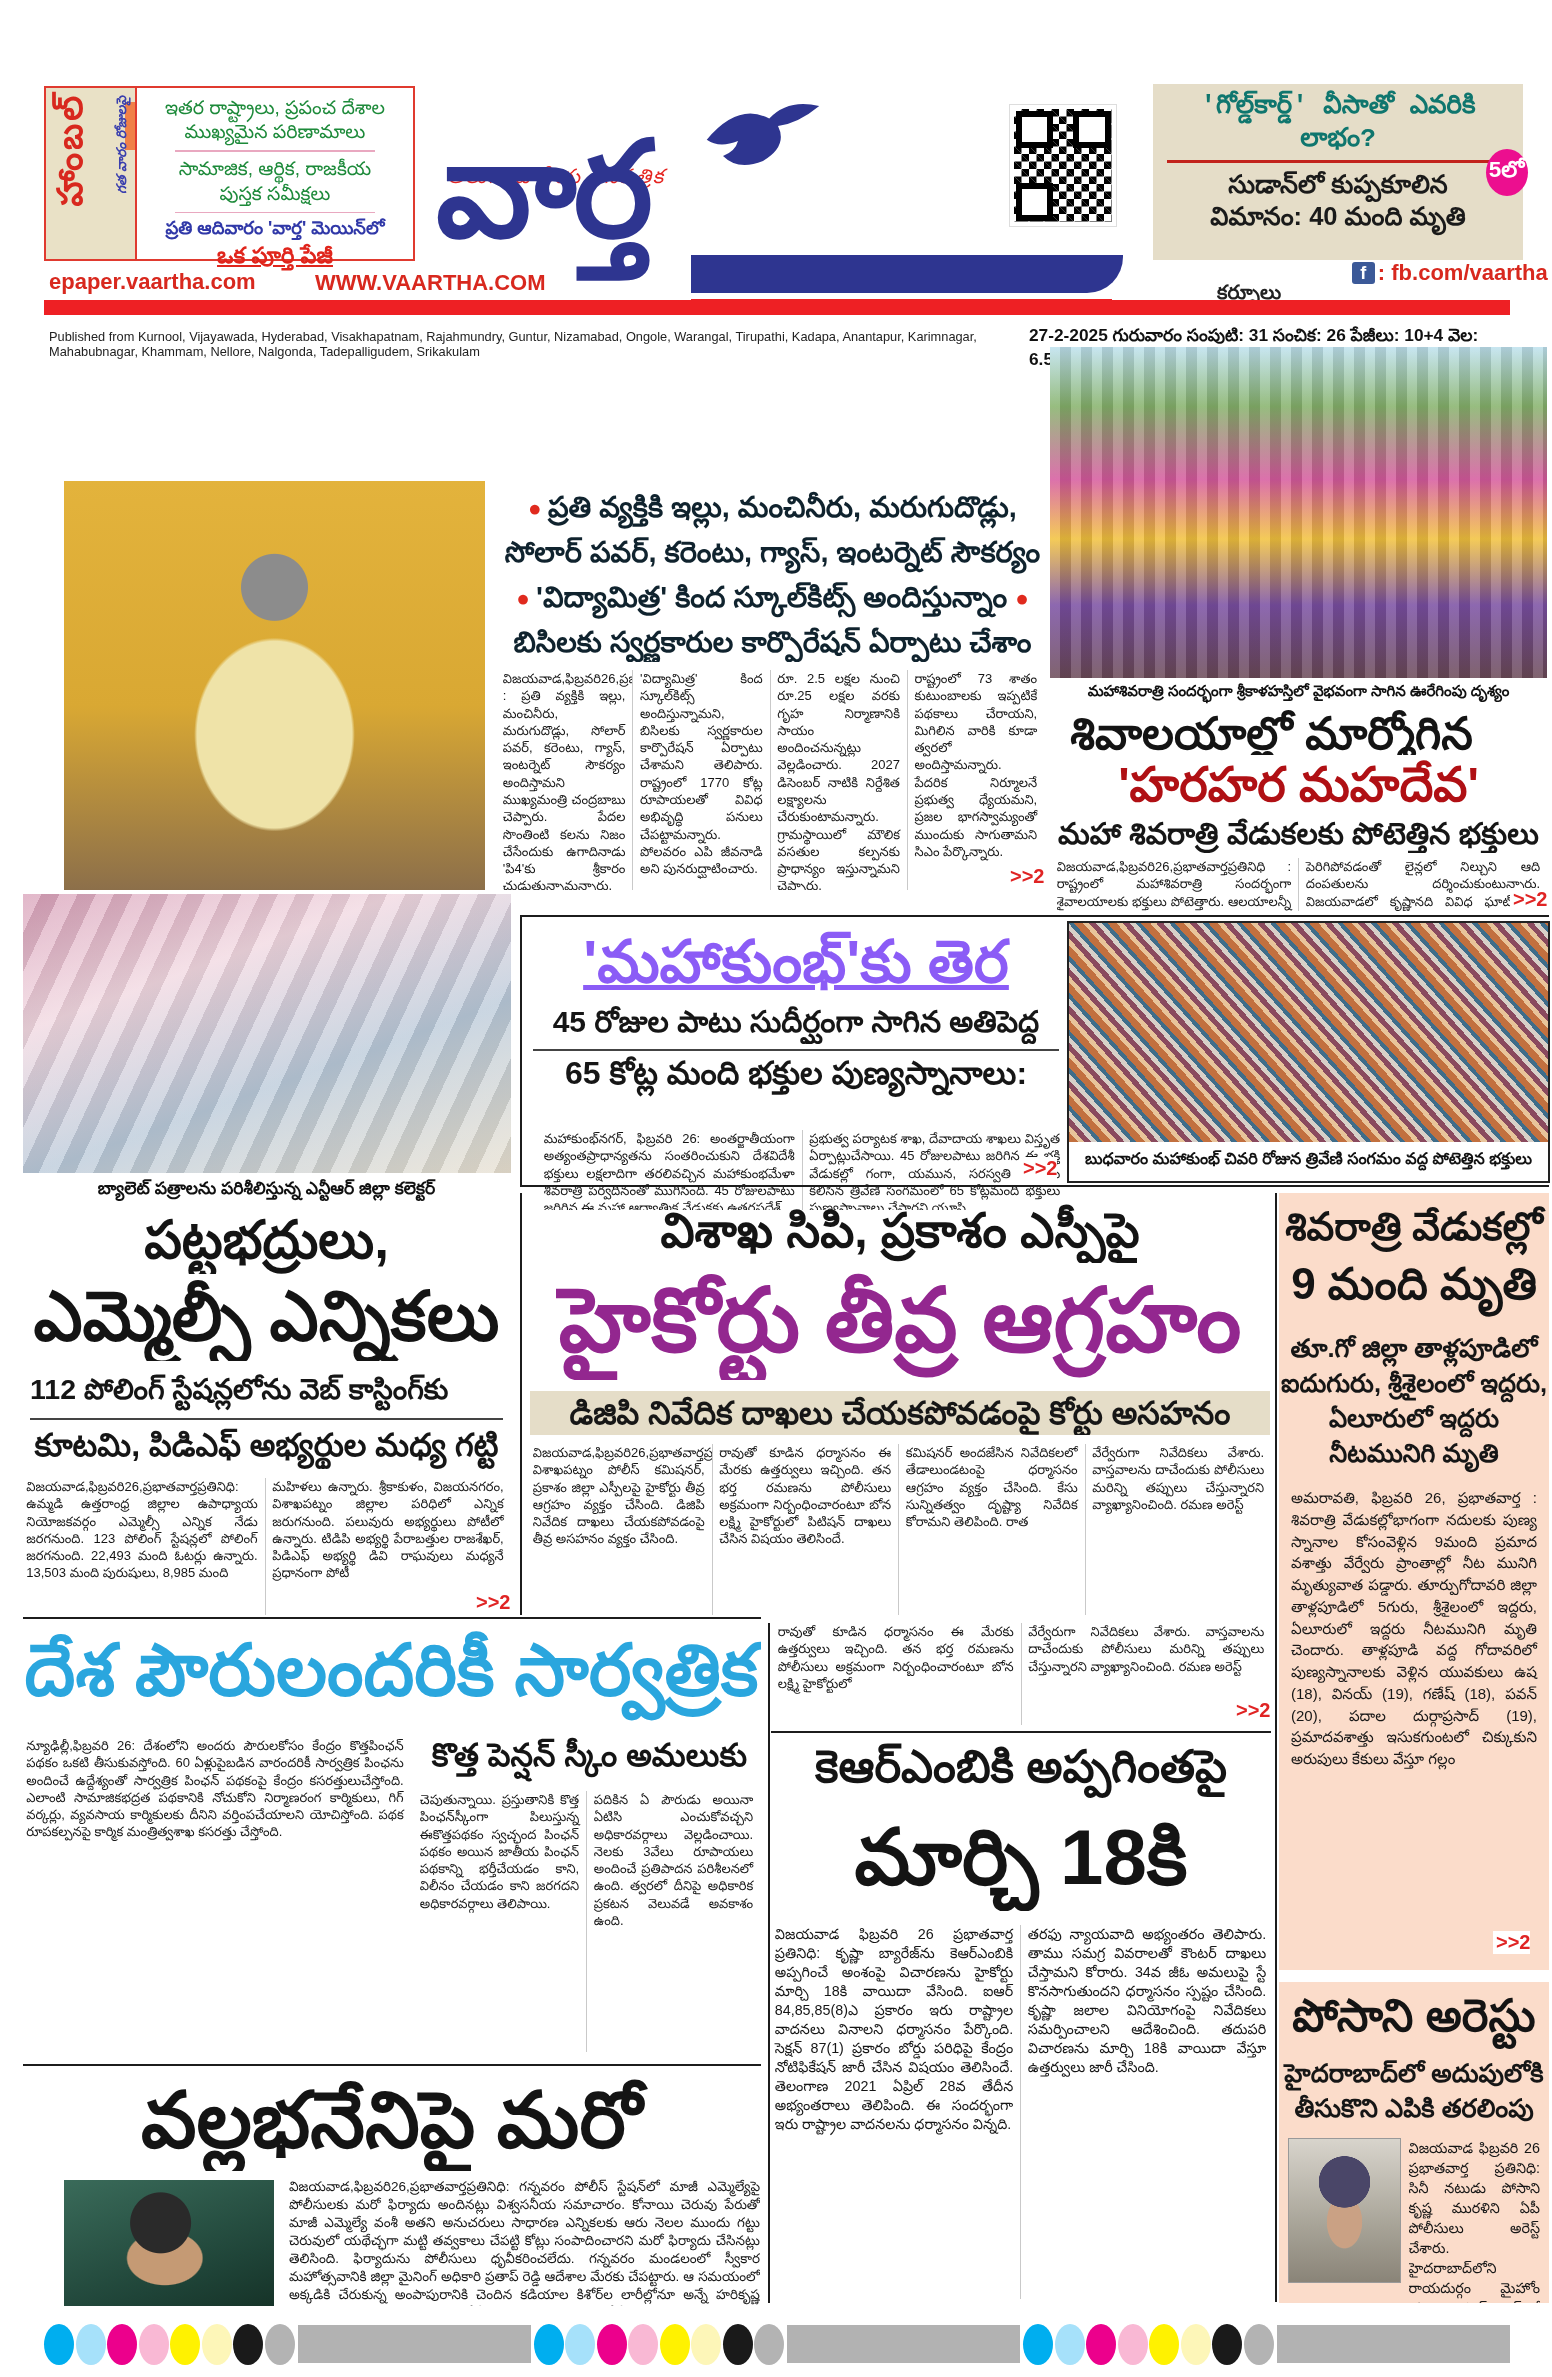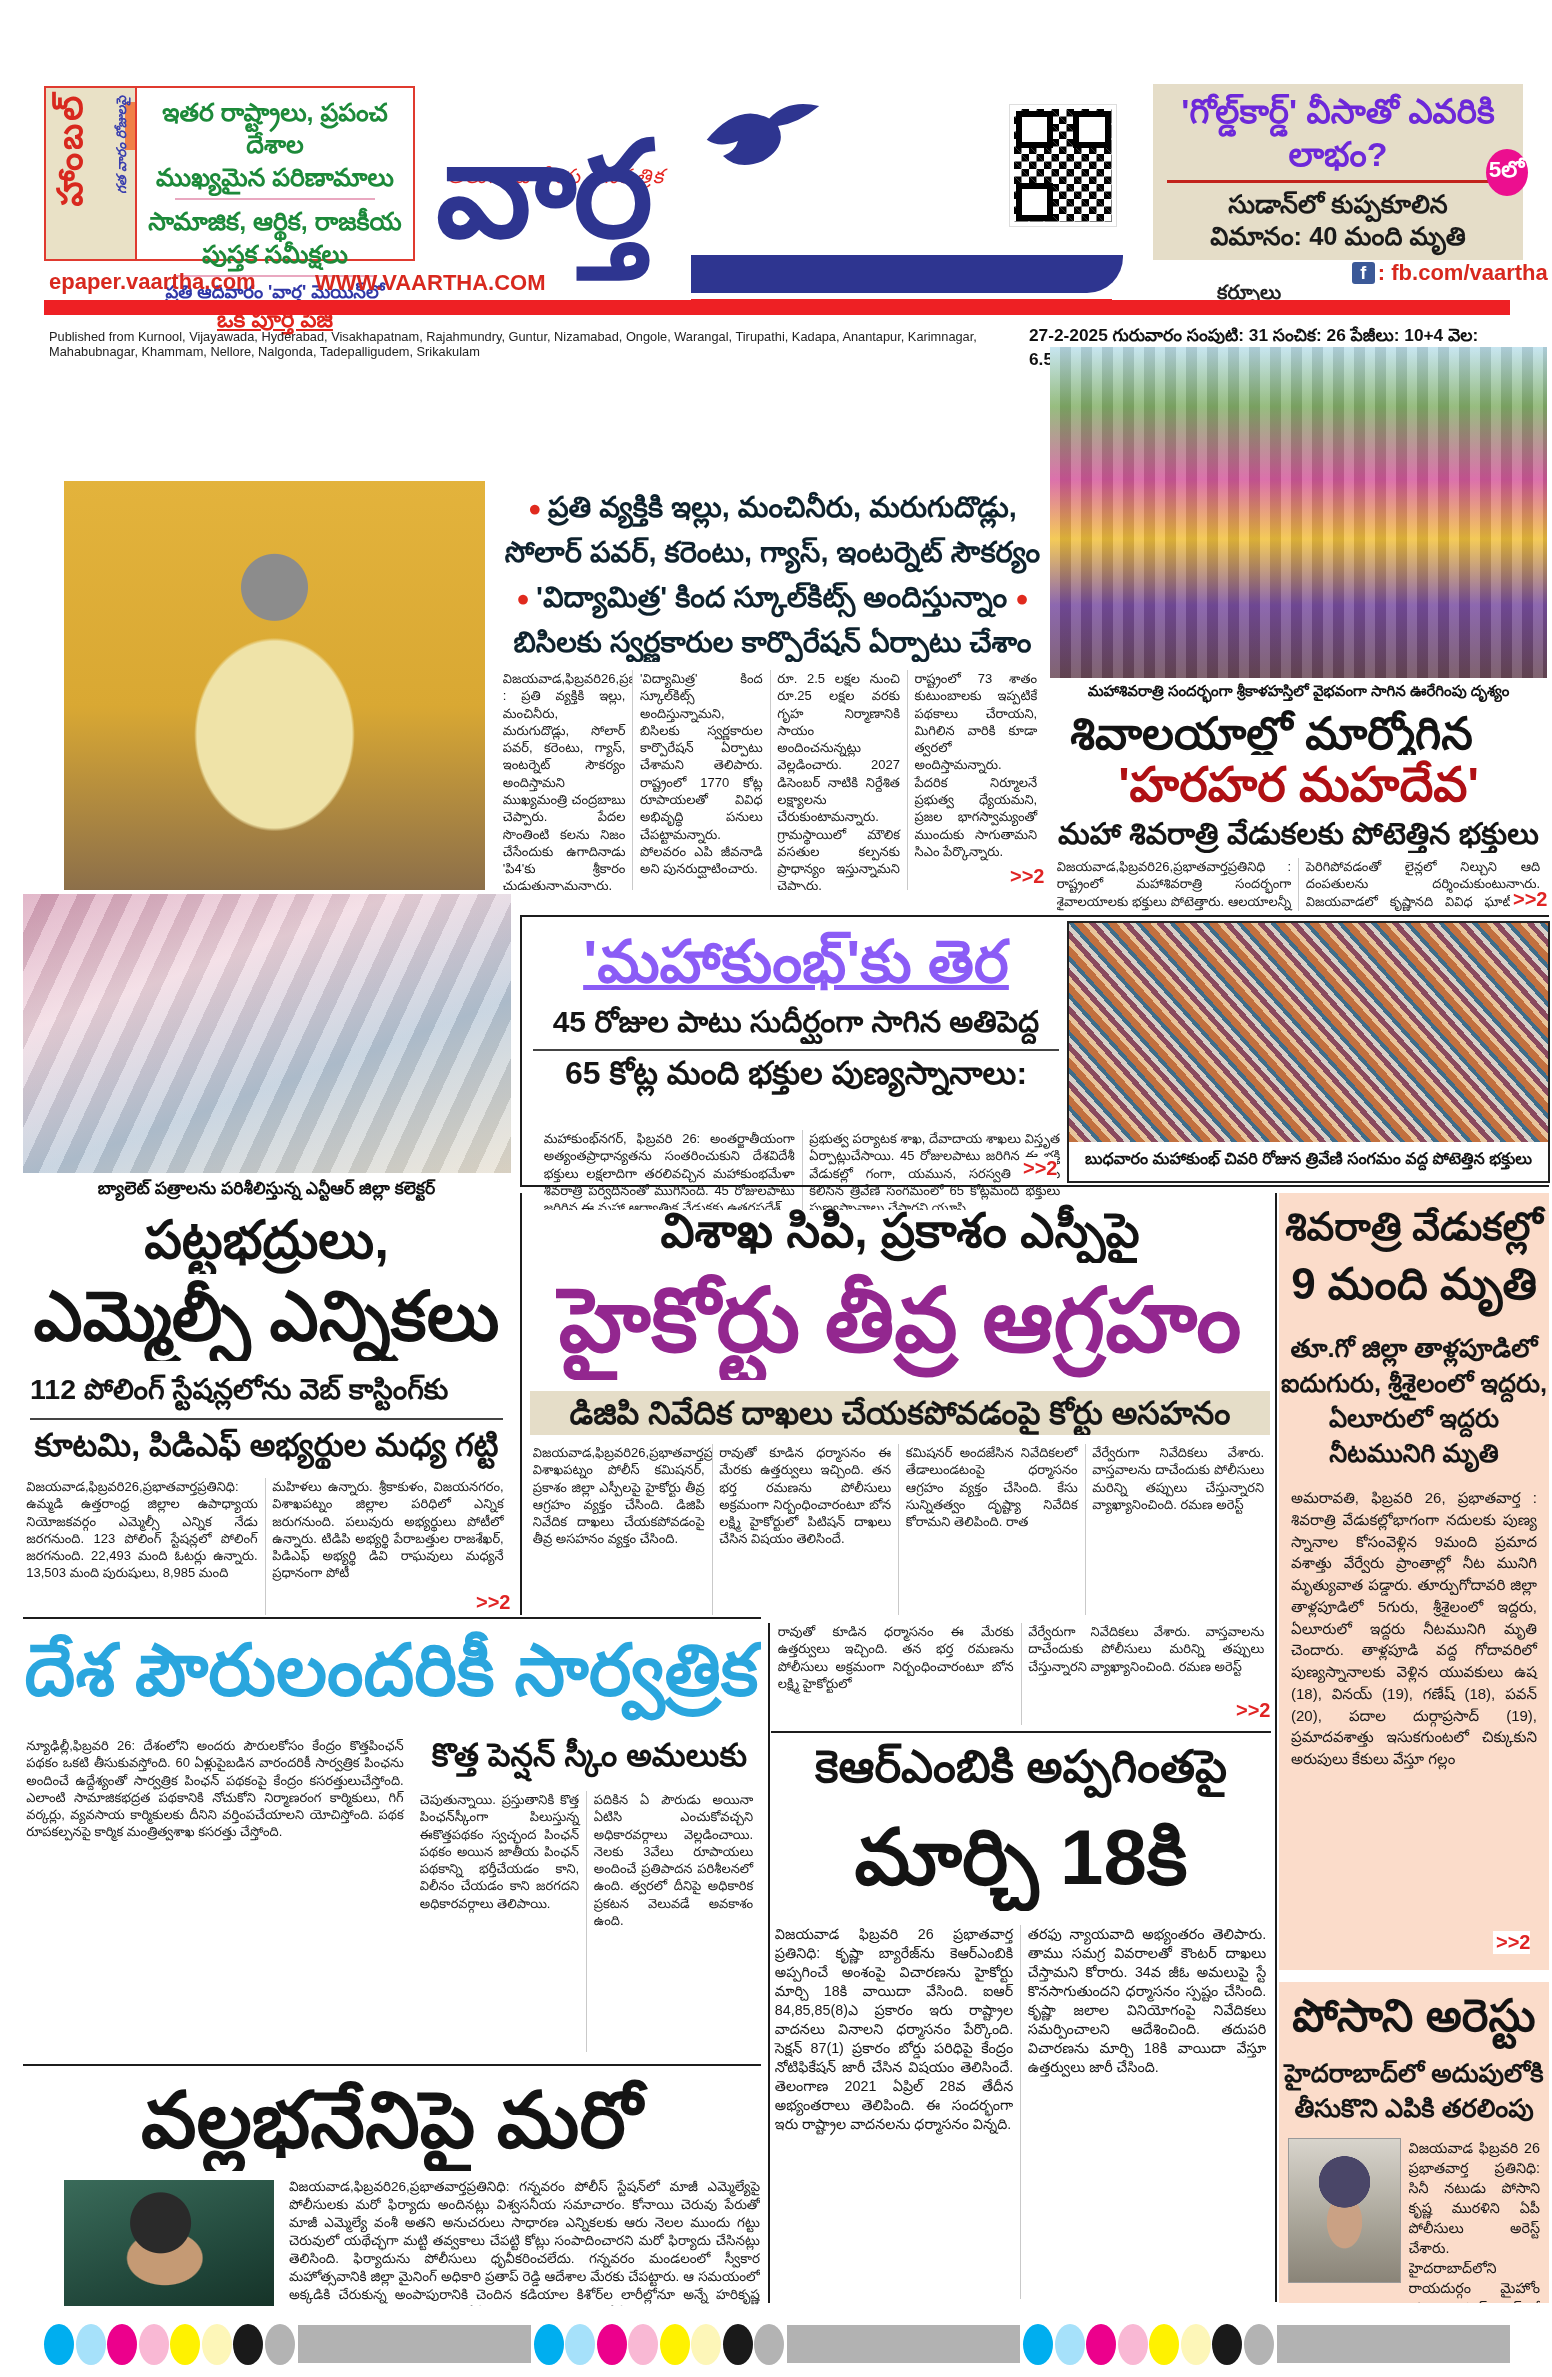--- a/index.html
+++ b/index.html
@@ -10,30 +10,30 @@
 
   
   .promo-box{border:2.3px solid #e03a2f;background:#fff;display:flex;}
   .promo-strip{width:89px;background:#e9e1c6;position:relative;overflow:hidden;border-right:2.3px solid #e03a2f;}
   .promo-vred{position:absolute;left:6px;top:4.5px;writing-mode:vertical-rl;transform:rotate(180deg);
               font-size:35px;font-weight:bold;color:#d8281e;letter-spacing:3px;line-height:1;}
   .promo-vblue{position:absolute;right:4.5px;top:7.5px;writing-mode:vertical-rl;transform:rotate(180deg);
                font-size:13.5px;font-style:italic;font-weight:bold;color:#3a3fae;}
   .promo-orange{position:absolute;right:0;top:13.5px;width:10.5px;height:48px;background:#f08048;}
   .promo-main{flex:1;text-align:center;padding:7.5px 4.5px 4.5px;}
-  .promo-green{color:#1d8a3a;font-weight:bold;font-size:25px;line-height:1.3;}
+  .promo-green{color:#1d8a3a;font-weight:normal;font-size:19px;line-height:1.3;}
   .promo-div{height:1.5px;background:#e9a8c0;width:75%;margin:5.3px auto;}
   .promo-blue{color:#3038a8;font-weight:bold;font-size:18px;}
   .promo-red{color:#e0251c;font-weight:bold;font-size:22.5px;text-decoration:underline;}
   .tagline{color:#e5231f;font-weight:normal;font-style:italic;font-size:20px;letter-spacing:1.5px;}
   .logo-text{color:#2e3590;font-weight:800;font-size:134px;line-height:0.95;letter-spacing:-3px;}
   .logo-bar-blue{background:#2e3590;border-radius:0 0 36px 0;}
   .logo-bar-red{background:#ee2024;}
   .right-box{background:#e5ddc8;text-align:center;padding:6px 7.5px;}
-  .right-box-title{font-size:34px;font-weight:bold;color:#6d28d9;line-height:1.25;}
+  .right-box-title{font-size:26px;font-weight:bold;color:#0f766e;line-height:1.25;font-family:Liberation Mono, monospace;}
   .right-box-rule{height:3.8px;background:#c2231c;margin:4.5px 6px 6px;}
   .right-box-sub{font-size:25.5px;font-weight:bold;color:#1a1a1a;line-height:1.25;}
   .badge5{position:absolute;right:-4.5px;top:65px;width:42px;height:47px;border-radius:50%;
           background:#ec0f8f;color:#fff;font-weight:bold;font-size:22.5px;display:flex;align-items:center;justify-content:center;}
   .urltext{color:#d8281e;font-weight:bold;font-size:22px;}
   .edition{font-size:20px;font-weight:bold;color:#222;}
   .fb-ic{display:inline-block;width:22.5px;height:22.5px;background:#3b5998;color:#fff;font-weight:bold;
          font-size:18px;text-align:center;line-height:22.5px;border-radius:3px;vertical-align:middle;}
   .fbtxt{color:#d8281e;font-weight:bold;font-size:22px;vertical-align:middle;}
   .redstrip{background:#ee2024;}

